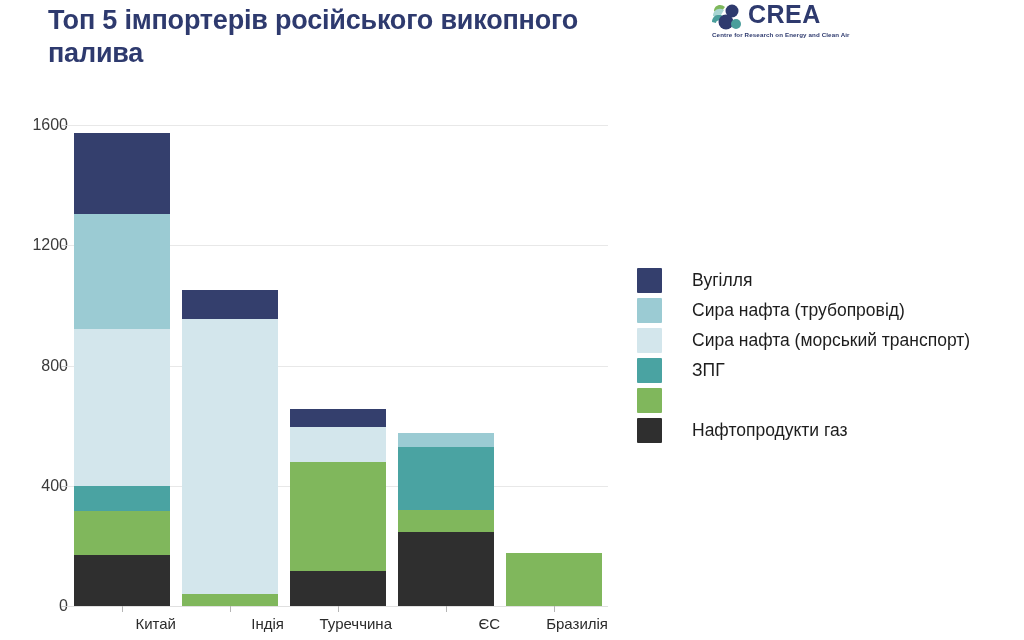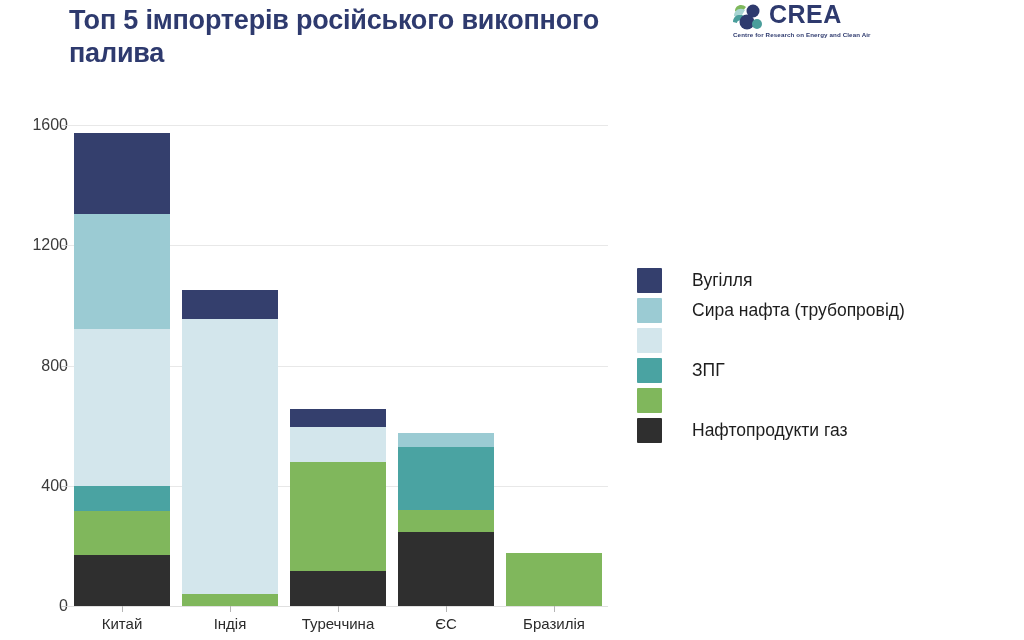--- a/index.html
+++ b/index.html
@@ -7,21 +7,21 @@
   body{
     width:1024px;height:640px;
     background:#ffffff;
     font-family:"Liberation Sans","DejaVu Sans",sans-serif;
     overflow:hidden;
     position:relative;
     -webkit-font-smoothing:antialiased;
   }
 
   
-  #header{position:absolute;left:0;top:0;width:868px;height:108px;margin-left:21px;}
+  #header{position:absolute;left:0;top:0;width:868px;height:108px;}
   #title{
     position:absolute;left:48px;top:4px;width:680px;
     font-size:27px;line-height:33px;font-weight:bold;
     color:#2e3a6e;letter-spacing:-0.2px;
     white-space:pre-line;
   }
   #subtitle{
     position:absolute;left:48px;top:74px;width:700px;
     font-size:18.5px;line-height:22px;font-weight:normal;color:#222222;
   }
@@ -57,21 +57,21 @@
   }
   #yaxis{position:absolute;left:0;top:17px;width:68px;height:482px;}
 
   .bar{position:absolute;bottom:0;}
   .seg{position:absolute;left:0;width:100%;}
 
   .xtick-mark{position:absolute;top:0;width:1px;height:6px;background:#b5b5b5;}
   #xaxis{position:absolute;left:68px;top:498px;width:540px;height:34px;}
   #xaxis-line{position:absolute;left:0;top:0;width:540px;height:1px;background:#e0e0e0;}
   .xtick-label{
-    position:absolute;top:9px;text-align:center;
+    position:absolute;top:9px;text-align:right;
     font-size:15px;color:#2b2b2b;
   }
 
   
   #legend{position:absolute;left:637px;top:265px;width:390px;}
   .legend-row{display:flex;align-items:center;height:30px;}
   .legend-swatch{
     width:25px;height:25px;flex:0 0 25px;margin-right:14px;border-radius:1px;
   }
   .legend-label{font-size:17.5px;color:#1d1d1d;white-space:nowrap;margin-left:16px;}
@@ -168,20 +168,21 @@
     <div class="legend-row">
       <span class="legend-swatch" style="background: rgb(52, 63, 109);"></span>
       <span class="legend-label">Вугілля</span>
     </div>
     <div class="legend-row">
       <span class="legend-swatch" style="background: rgb(155, 203, 211);"></span>
       <span class="legend-label">Сира нафта (трубопровід)</span>
     </div>
     <div class="legend-row">
       <span class="legend-swatch" style="background: rgb(211, 230, 236);"></span>
+      <span class="legend-label">Сира нафта (морський транспорт)</span>
     </div>
     <div class="legend-row">
       <span class="legend-swatch" style="background: rgb(74, 163, 162);"></span>
       <span class="legend-label">ЗПГ</span>
     </div>
     <div class="legend-row">
       <span class="legend-swatch" style="background: rgb(128, 183, 92);"></span>
     </div>
     <div class="legend-row">
       <span class="legend-swatch" style="background: rgb(47, 47, 47);"></span>

